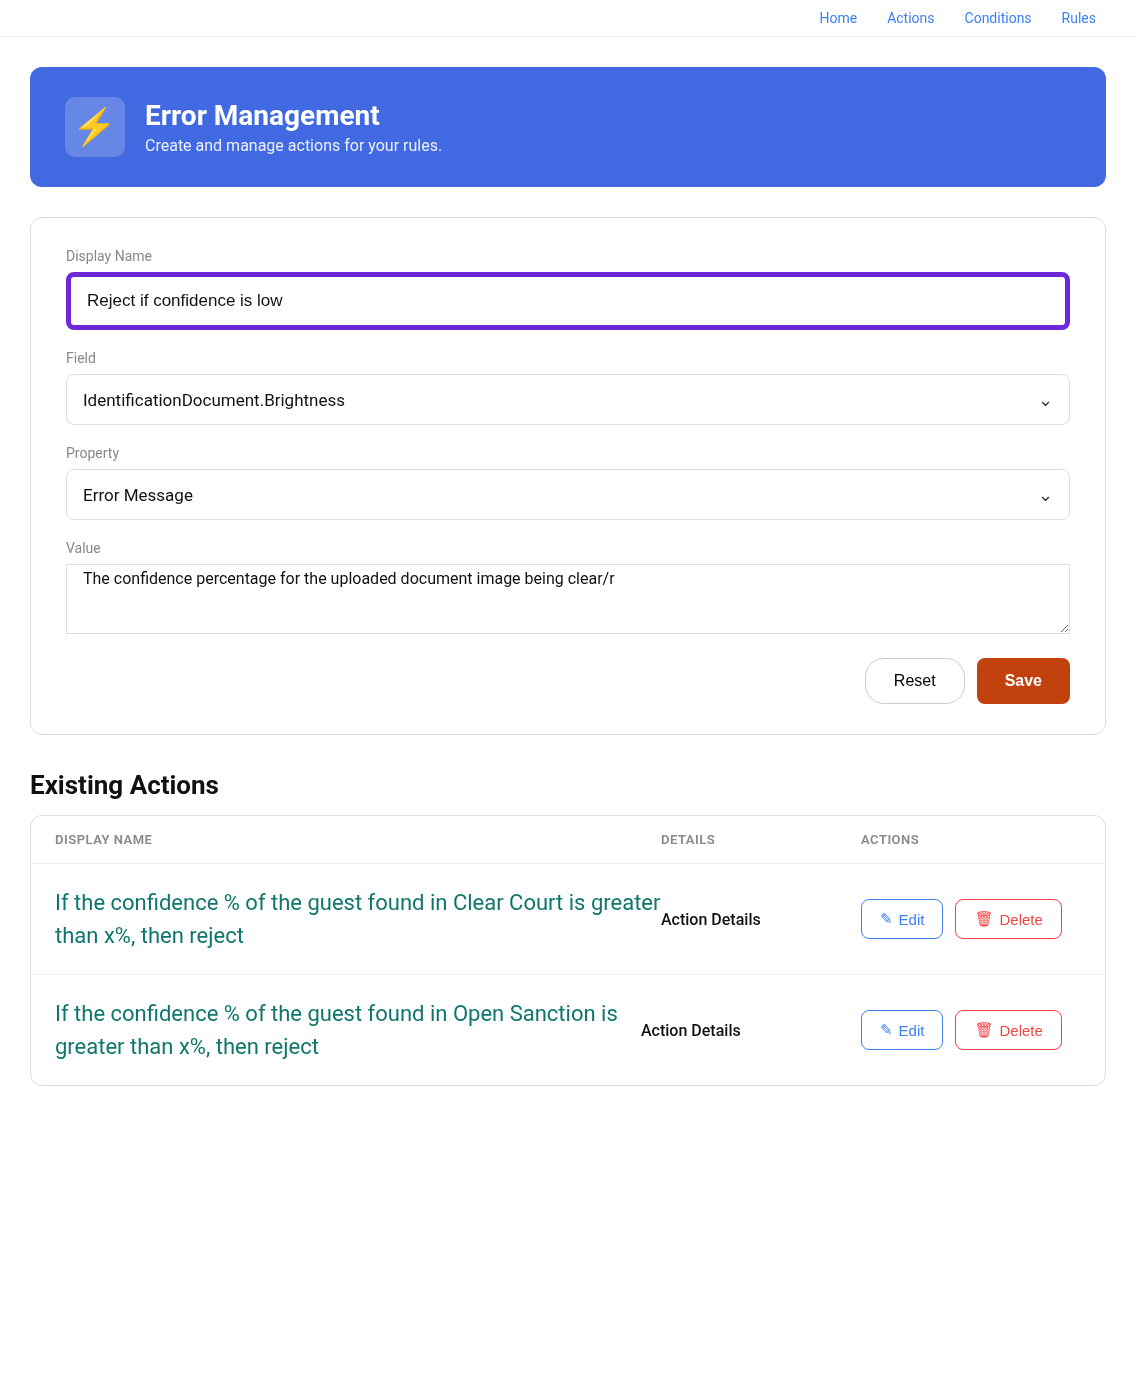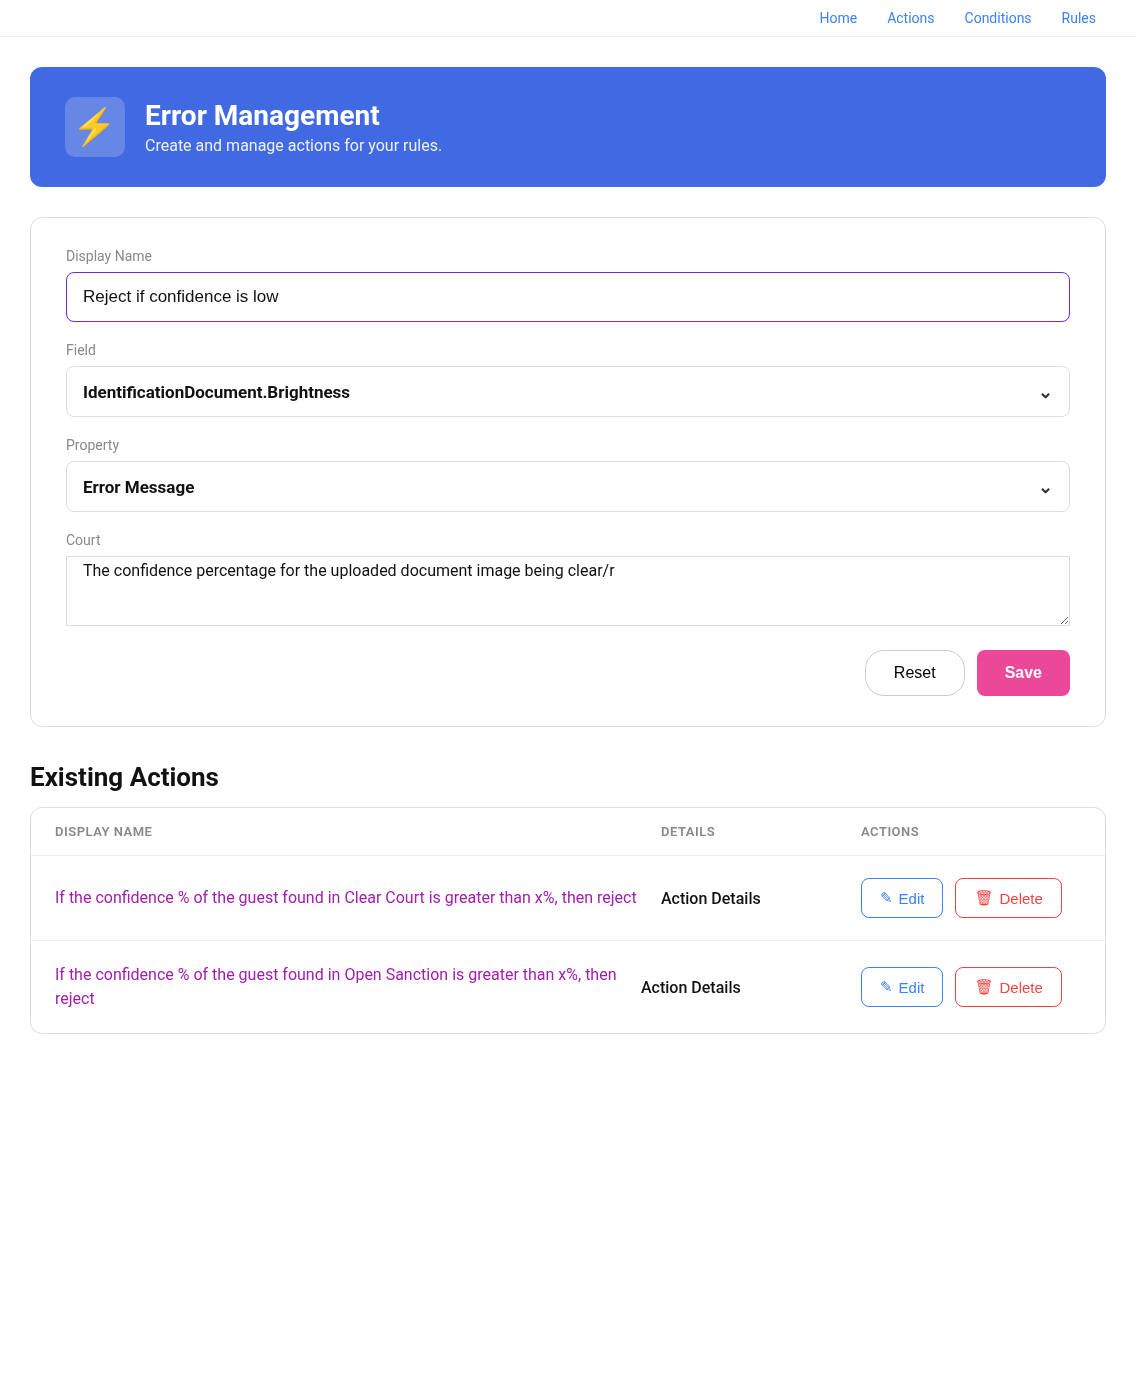--- a/index.html
+++ b/index.html
@@ -71,39 +71,38 @@
       margin-bottom: 20px;
     }
     .form-label {
       font-size: 14px;
       color: #888;
       margin-bottom: 8px;
       display: block;
     }
     .form-input {
       width: 100%;
-      border: 1px solid #6d28d9;
+      border: 5px solid #6d28d9;
       border-radius: 8px;
       padding: 14px 16px;
       font-size: 17px;
       color: #111;
       outline: none;
     }
 
     .form-select-wrapper {
       position: relative;
       border: 1px solid #ddd;
       border-radius: 8px;
       padding: 14px 16px;
       display: flex;
       justify-content: space-between;
       align-items: center;
       cursor: pointer;
       background: #fff;
-      font-weight: bold;
     }
     .form-select-value {
       font-size: 17px;
       color: #111;
     }
     .chevron {
       font-size: 18px;
       color: #333;
     }
 
@@ -129,21 +128,21 @@
     .btn-reset {
       background: #fff;
       border: 1px solid #ccc;
       border-radius: 19px;
       padding: 13px 28px;
       font-size: 16px;
       cursor: pointer;
       font-weight: 500;
     }
     .btn-save {
-      background: #ec4899;
+      background: #c2410c;
       color: #fff;
       border: none;
       border-radius: 8px;
       padding: 1px 28px;
       font-size: 16px;
       cursor: pointer;
       font-weight: 600;
     }
 
     
@@ -180,22 +179,22 @@
       padding: 22px 24px;
       border-bottom: 1px solid #eee;
       align-items: center;
     }
     .table-row:last-child {
       border-bottom: none;
       gap: 20px;
     }
 
     .row-name {
-      font-size: 16px;
-      color: #a21caf;
+      font-size: 22px;
+      color: #0f766e;
       line-height: 1.5;
     }
     .row-details {
       font-size: 16px;
       color: #111;
       font-weight: 500;
     }
     .row-actions {
       display: flex;
       gap: 12px;
@@ -264,21 +263,21 @@
 
   <div class="form-group">
     <label class="form-label">Property</label>
     <div class="form-select-wrapper">
       <span class="form-select-value">Error Message</span>
       <span class="chevron">⌄</span>
     </div>
   </div>
 
   <div class="form-group">
-    <label class="form-label">Court</label>
+    <label class="form-label">Value</label>
     <textarea class="form-textarea" style="">The confidence percentage for the uploaded document image being clear/r</textarea>
   </div>
 
   <div class="button-row">
     <button class="btn-reset">Reset</button>
     <button class="btn-save">Save</button>
   </div>
 </div>
 
 <h2 class="section-title">Existing Actions</h2>

